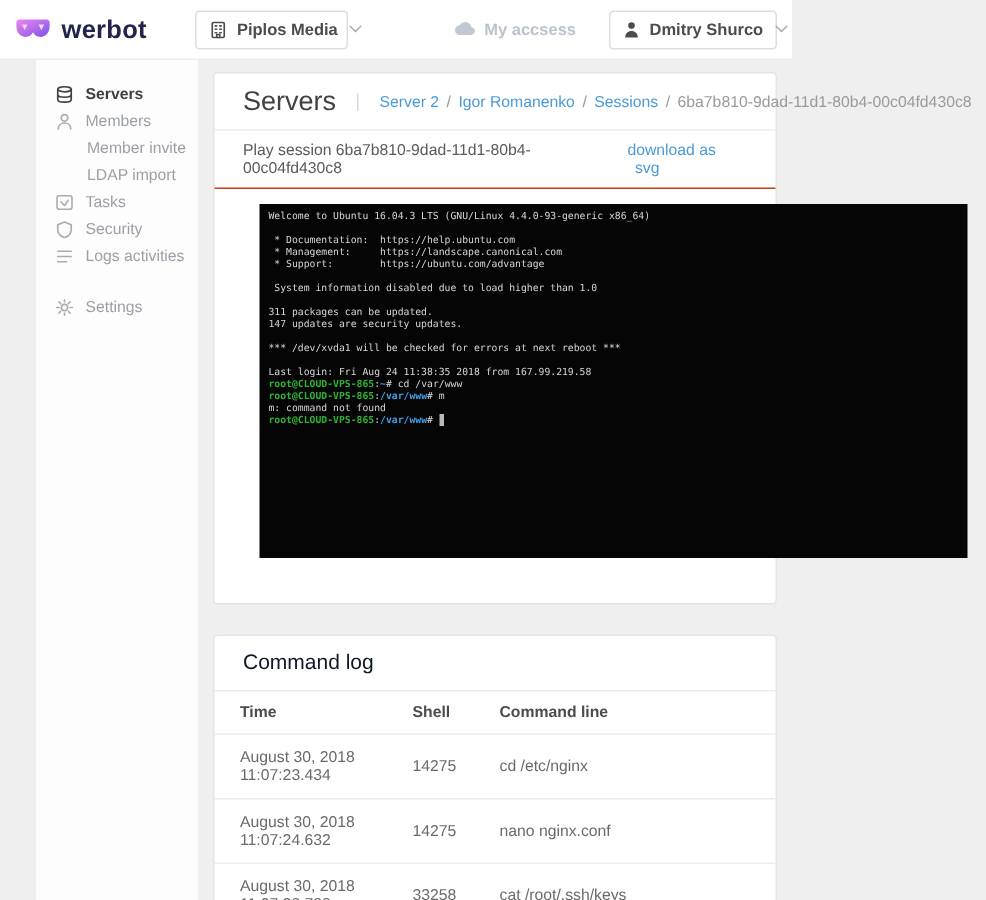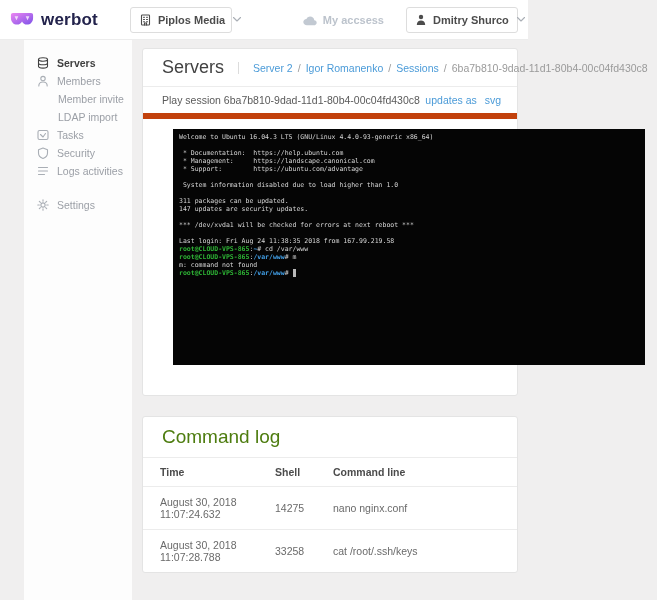--- a/index.html
+++ b/index.html
@@ -9,21 +9,21 @@
 
   
   .topbar { height:40px; background:#fff; border-bottom:1px solid #ececec; display:flex; align-items:center; padding:0 10px; flex:0 0 auto; }
   .logo { display:flex; align-items:center; gap:7px; cursor:pointer; }
   .logo-text { font-size:17px; font-weight:bold; color:#23234c; letter-spacing:.2px; }
   .selector { display:flex; align-items:center; gap:7px; border:1px solid #ddd; border-radius:3px; background:#fff; height:26px; padding:0 9px; cursor:pointer; }
   .company-selector { margin-left:32px; width:102px; }
   .selector .sel-label { font-size:11px; font-weight:bold; color:#4c4c4c; white-space:nowrap; flex:1; }
   .chev { flex:0 0 auto; }
   .right-group { margin-left:auto; display:flex; align-items:center; gap:22px; }
-  .my-access { display:flex; align-items:flex-end; gap:6px; color:#bcc3cc; font-size:11px; font-weight:bold; cursor:pointer; }
+  .my-access { display:flex; align-items:flex-start; gap:6px; color:#bcc3cc; font-size:11px; font-weight:bold; cursor:pointer; }
   .user-selector { width:112px; }
 
   
   .body { flex:1; display:flex; min-height:0;padding-left:24px; }
   .sidebar { width:108px; background:#fdfdfd; padding-top:14px; flex:0 0 auto; }
   .side-item { display:flex; align-items:center; gap:8px; padding:3px 0 3px 13px; font-size:10.5px; color:#9b9fa6; cursor:pointer; }
   .side-item .lbl { white-space:nowrap; }
   .side-item.active { color:#3f3f3f; font-weight:bold; }
   .side-item.active svg { stroke:#3f3f3f; }
   .side-item.indent { padding-left:34px; }
@@ -34,42 +34,42 @@
 
   
   .card { background:#fff; border:1px solid #e4e4e4; border-radius:3px; }
   .card-head { display:flex; align-items:center; padding:8px 19px; border-bottom:1px solid #ececec; }
   .page-title { font-size:18px; color:#424242; font-weight:400; padding-right:14px; }
   .breadcrumb { border-left:1px solid #dcdcdc; padding-left:14px; font-size:10.5px; display:flex; align-items:flex-end; gap:5px; white-space:nowrap; }
   .bc-link { color:#4b9bd8; cursor:pointer; }
   .bc-sep { color:#9a9a9a; }
   .bc-current { color:#9a9a9a; }
 
-  .session-row { display:flex; align-items:center; justify-content:space-between; padding:7px 16px 7px 19px; border-bottom:6px solid #c2410c; font-size:10.5px; color:#5a5a5a; }
+  .session-row { display:flex; align-items:center; justify-content:space-between; padding:7px 16px 7px 19px; border-bottom:1px solid #c2410c; font-size:10.5px; color:#5a5a5a; }
   .download-links { color:#4b9bd8; cursor:pointer; }
   .download-links .fmt { margin-left:5px; }
 
   
   .term-wrap { padding:10px 0 30px 30px; }
   .terminal { width:472px; height:236px; background:#050505; display:flex; flex-direction:column; }
   .term-screen { flex:1; padding:4px 6px; font-family:"DejaVu Sans Mono", monospace; font-size:6.5px; line-height:8px; color:#d6d6d6; white-space:pre; overflow:hidden; }
   .tline span { white-space:pre; }
   .t-fg { color:#d6d6d6; }
   .t-green { color:#2eb335; font-weight:bold; }
   .t-blue { color:#42a0e8; font-weight:bold; }
   .t-cursor { background:#b9b9b9; color:#b9b9b9; }
   .player { height:16px; border-top:1px solid #1c1c1c; display:flex; align-items:center; gap:8px; padding:0 7px; flex:0 0 auto; }
   .player-time { color:#bdbdbd; font-size:6.5px; font-family:"DejaVu Sans Mono", monospace; }
   .progress-track { flex:1; height:3px; background:#333; border-radius:2px; position:relative; cursor:pointer; }
   .progress-fill { height:3px; background:#8a8a8a; border-radius:2px; width:0; }
 
   
   .card-log { margin-top:20px; }
   .log-title-row { padding:9px 19px; border-bottom:1px solid #ececec; }
-  .log-title { font-size:19px; color:#4d7c0f; font-weight:400; }
+  .log-title { font-size:14px; color:#0f172a; font-weight:400; }
   table.log { width:100%; border-collapse:collapse; font-size:10.5px; }
   table.log th { text-align:left; font-weight:bold; color:#4c4c4c; padding:8px 0; border-bottom:1px solid #ececec; }
   table.log td { color:#6a6a6a; padding:9px 0; border-bottom:1px solid #ececec; }
   table.log tr:last-child td { border-bottom:none; }
   .col-time { width:132px; padding-left:17px !important; }
   .col-shell { width:58px; }
   svg.ico { stroke:#a9aeb5; fill:none; stroke-width:1.1; stroke-linecap:round; stroke-linejoin:round; }
   svg.ico-dark { stroke:#4c4c4c; }
 </style>
 </head>
@@ -212,21 +212,21 @@
             <span class="bc-sep">/</span>
             <span class="bc-link">Sessions</span>
             <span class="bc-sep">/</span>
             <span class="bc-current">6ba7b810-9dad-11d1-80b4-00c04fd430c8</span>
           </nav>
         </div>
 
         <div class="session-row">
           <span>Play session 6ba7b810-9dad-11d1-80b4-00c04fd430c8</span>
           <span class="download-links">
-            <span>updates as</span>
+            <span>download as</span>
             <span class="fmt">svg</span>
           </span>
         </div>
 
         <div class="term-wrap">
           <div class="terminal">
             <div class="term-screen"><div class="tline"><span class="t-fg">Welcome to Ubuntu 16.04.3 LTS (GNU/Linux 4.4.0-93-generic x86_64)</span></div><div class="tline">&nbsp;</div><div class="tline"><span class="t-fg"> * Documentation:  https://help.ubuntu.com</span></div><div class="tline"><span class="t-fg"> * Management:     https://landscape.canonical.com</span></div><div class="tline"><span class="t-fg"> * Support:        https://ubuntu.com/advantage</span></div><div class="tline">&nbsp;</div><div class="tline"><span class="t-fg"> System information disabled due to load higher than 1.0</span></div><div class="tline">&nbsp;</div><div class="tline"><span class="t-fg">311 packages can be updated.</span></div><div class="tline"><span class="t-fg">147 updates are security updates.</span></div><div class="tline">&nbsp;</div><div class="tline"><span class="t-fg">*** /dev/xvda1 will be checked for errors at next reboot ***</span></div><div class="tline">&nbsp;</div><div class="tline"><span class="t-fg">Last login: Fri Aug 24 11:38:35 2018 from 167.99.219.58</span></div><div class="tline"><span class="t-green">root@CLOUD-VPS-865</span><span class="t-fg">:</span><span class="t-blue">~</span><span class="t-fg"># cd /var/www</span></div><div class="tline"><span class="t-green">root@CLOUD-VPS-865</span><span class="t-fg">:</span><span class="t-blue">/var/www</span><span class="t-fg"># m</span></div><div class="tline"><span class="t-fg">m: command not found</span></div><div class="tline"><span class="t-green">root@CLOUD-VPS-865</span><span class="t-fg">:</span><span class="t-blue">/var/www</span><span class="t-fg"># </span><span class="t-cursor"> </span></div></div>
           </div>
         </div>
       </section>
@@ -238,20 +238,25 @@
         <table class="log">
           <thead>
             <tr>
               <th class="col-time">Time</th>
               <th class="col-shell">Shell</th>
               <th>Command line</th>
             </tr>
           </thead>
           <tbody>
             <tr>
+              <td class="col-time">August 30, 2018 11:07:23.434</td>
+              <td class="col-shell">14275</td>
+              <td>cd /etc/nginx</td>
+            </tr>
+            <tr>
               <td class="col-time">August 30, 2018 11:07:24.632</td>
               <td class="col-shell">14275</td>
               <td>nano nginx.conf</td>
             </tr>
             <tr>
               <td class="col-time">August 30, 2018 11:07:28.788</td>
               <td class="col-shell">33258</td>
               <td>cat /root/.ssh/keys</td>
             </tr>
 

